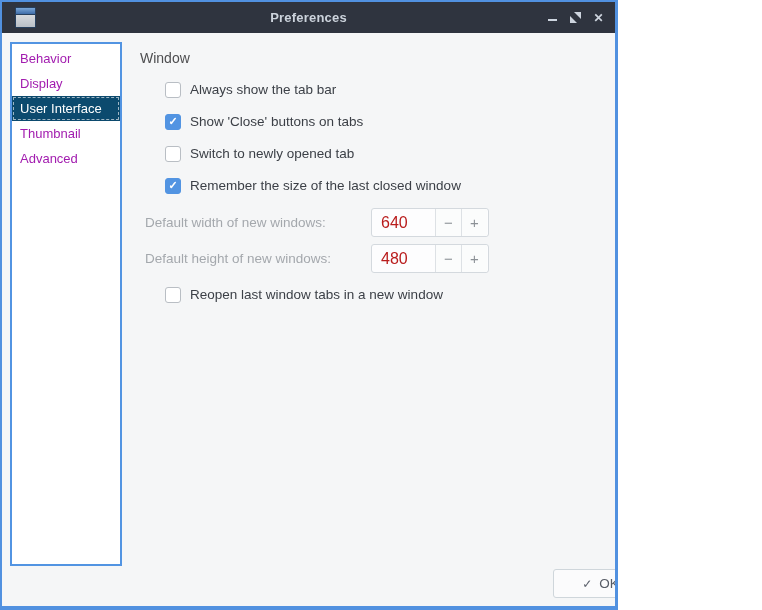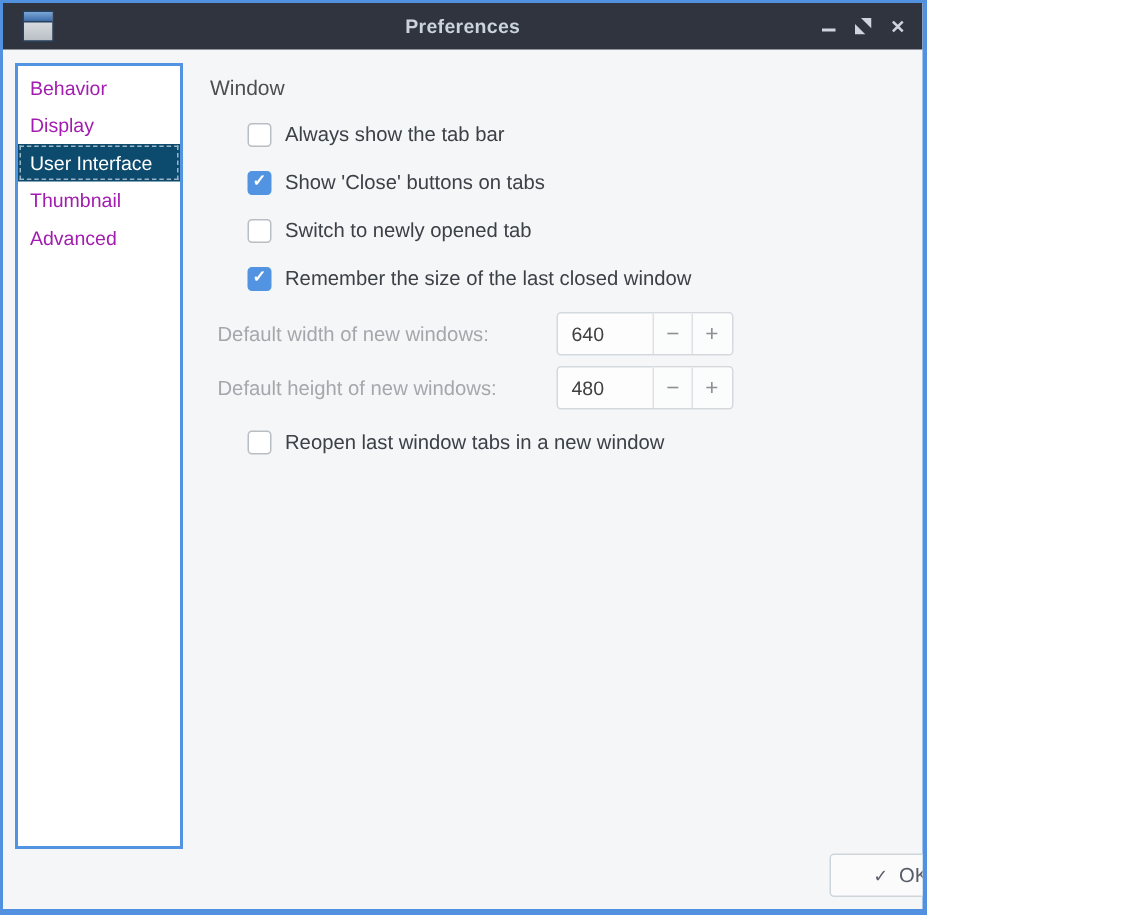--- a/index.html
+++ b/index.html
@@ -99,21 +99,21 @@
     font-size: 13.5px; color: #a4a8ad; white-space: nowrap;
   }
   .spinbox {
     position: absolute; left: 369px; width: 118px; height: 29px;
     border: 1px solid #d4d9de; border-radius: 3px;
     background: #fdfdfe;
     display: flex; align-items: stretch; overflow: hidden;
   }
   .spin-value {
     width: 63px; padding-left: 9px;
-    font-size: 13px; color: #404040; line-height: 27px;
+    font-size: 16px; color: #b91c1c; line-height: 27px;
   }
   .spin-btn {
     width: 26px; border-left: 1px solid #dde1e5;
     display: flex; align-items: center; justify-content: center;
     font-size: 15px; color: #8c9196; background: #fbfcfc;
   }
   
   .btn {
     position: absolute; top: 567px; width: 95px; height: 29px;
     background: #fbfbfc;

